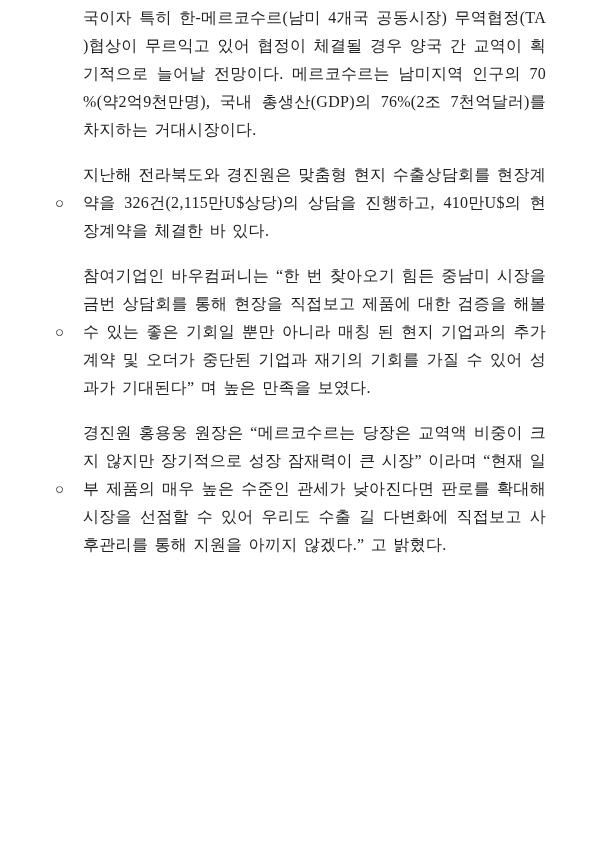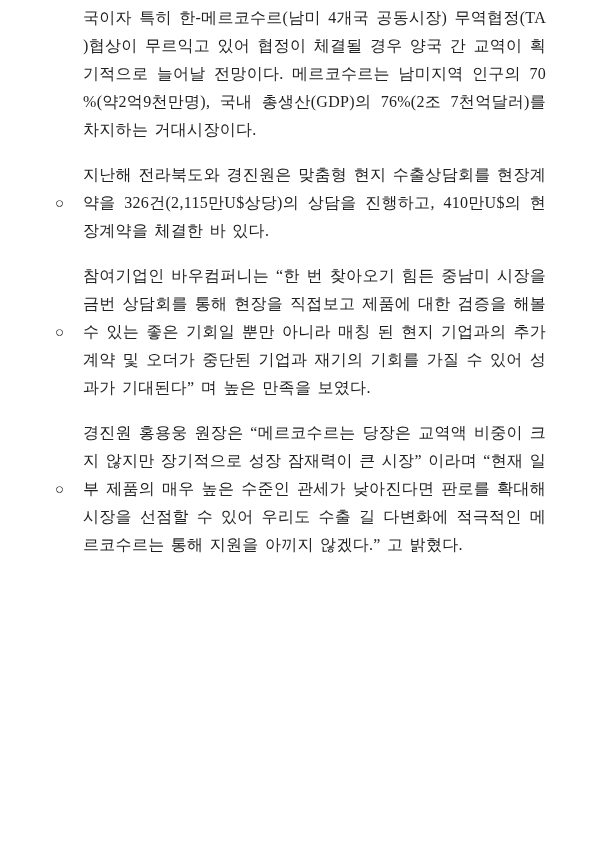--- a/index.html
+++ b/index.html
@@ -59,16 +59,16 @@
     <div class="text">지난해 전라북도와 경진원은 맞춤형 현지 수출상담회를 현장계약을 326건(2,115만U$상당)의 상담을 진행하고, 410만U$의 현장계약을 체결한 바 있다.</div>
   </div>
 
   <div class="para">
     <span class="bullet">○</span>
     <div class="text">참여기업인 바우컴퍼니는 “한 번 찾아오기 힘든 중남미 시장을 금번 상담회를 통해 현장을 직접보고 제품에 대한 검증을 해볼 수 있는 좋은 기회일 뿐만 아니라 매칭 된 현지 기업과의 추가 계약 및 오더가 중단된 기업과 재기의 기회를 가질 수 있어 성과가 기대된다” 며 높은 만족을 보였다.</div>
   </div>
 
   <div class="para">
     <span class="bullet">○</span>
-    <div class="text">경진원 홍용웅 원장은 “메르코수르는 당장은 교역액 비중이 크지 않지만 장기적으로 성장 잠재력이 큰 시장” 이라며 “현재 일부 제품의 매우 높은 수준인 관세가 낮아진다면 판로를 확대해 시장을 선점할 수 있어 우리도 수출 길 다변화에 적극적인 메르코수르는 통해 지원을 아끼지 않겠다.” 고 밝혔다.</div>
+    <div class="text">경진원 홍용웅 원장은 “메르코수르는 당장은 교역액 비중이 크지 않지만 장기적으로 성장 잠재력이 큰 시장” 이라며 “현재 일부 제품의 매우 높은 수준인 관세가 낮아진다면 판로를 확대해 시장을 선점할 수 있어 우리도 수출 길 다변화에 직접보고 사후관리를 통해 지원을 아끼지 않겠다.” 고 밝혔다.</div>
   </div>
 
 </div>
 
 </body></html>

